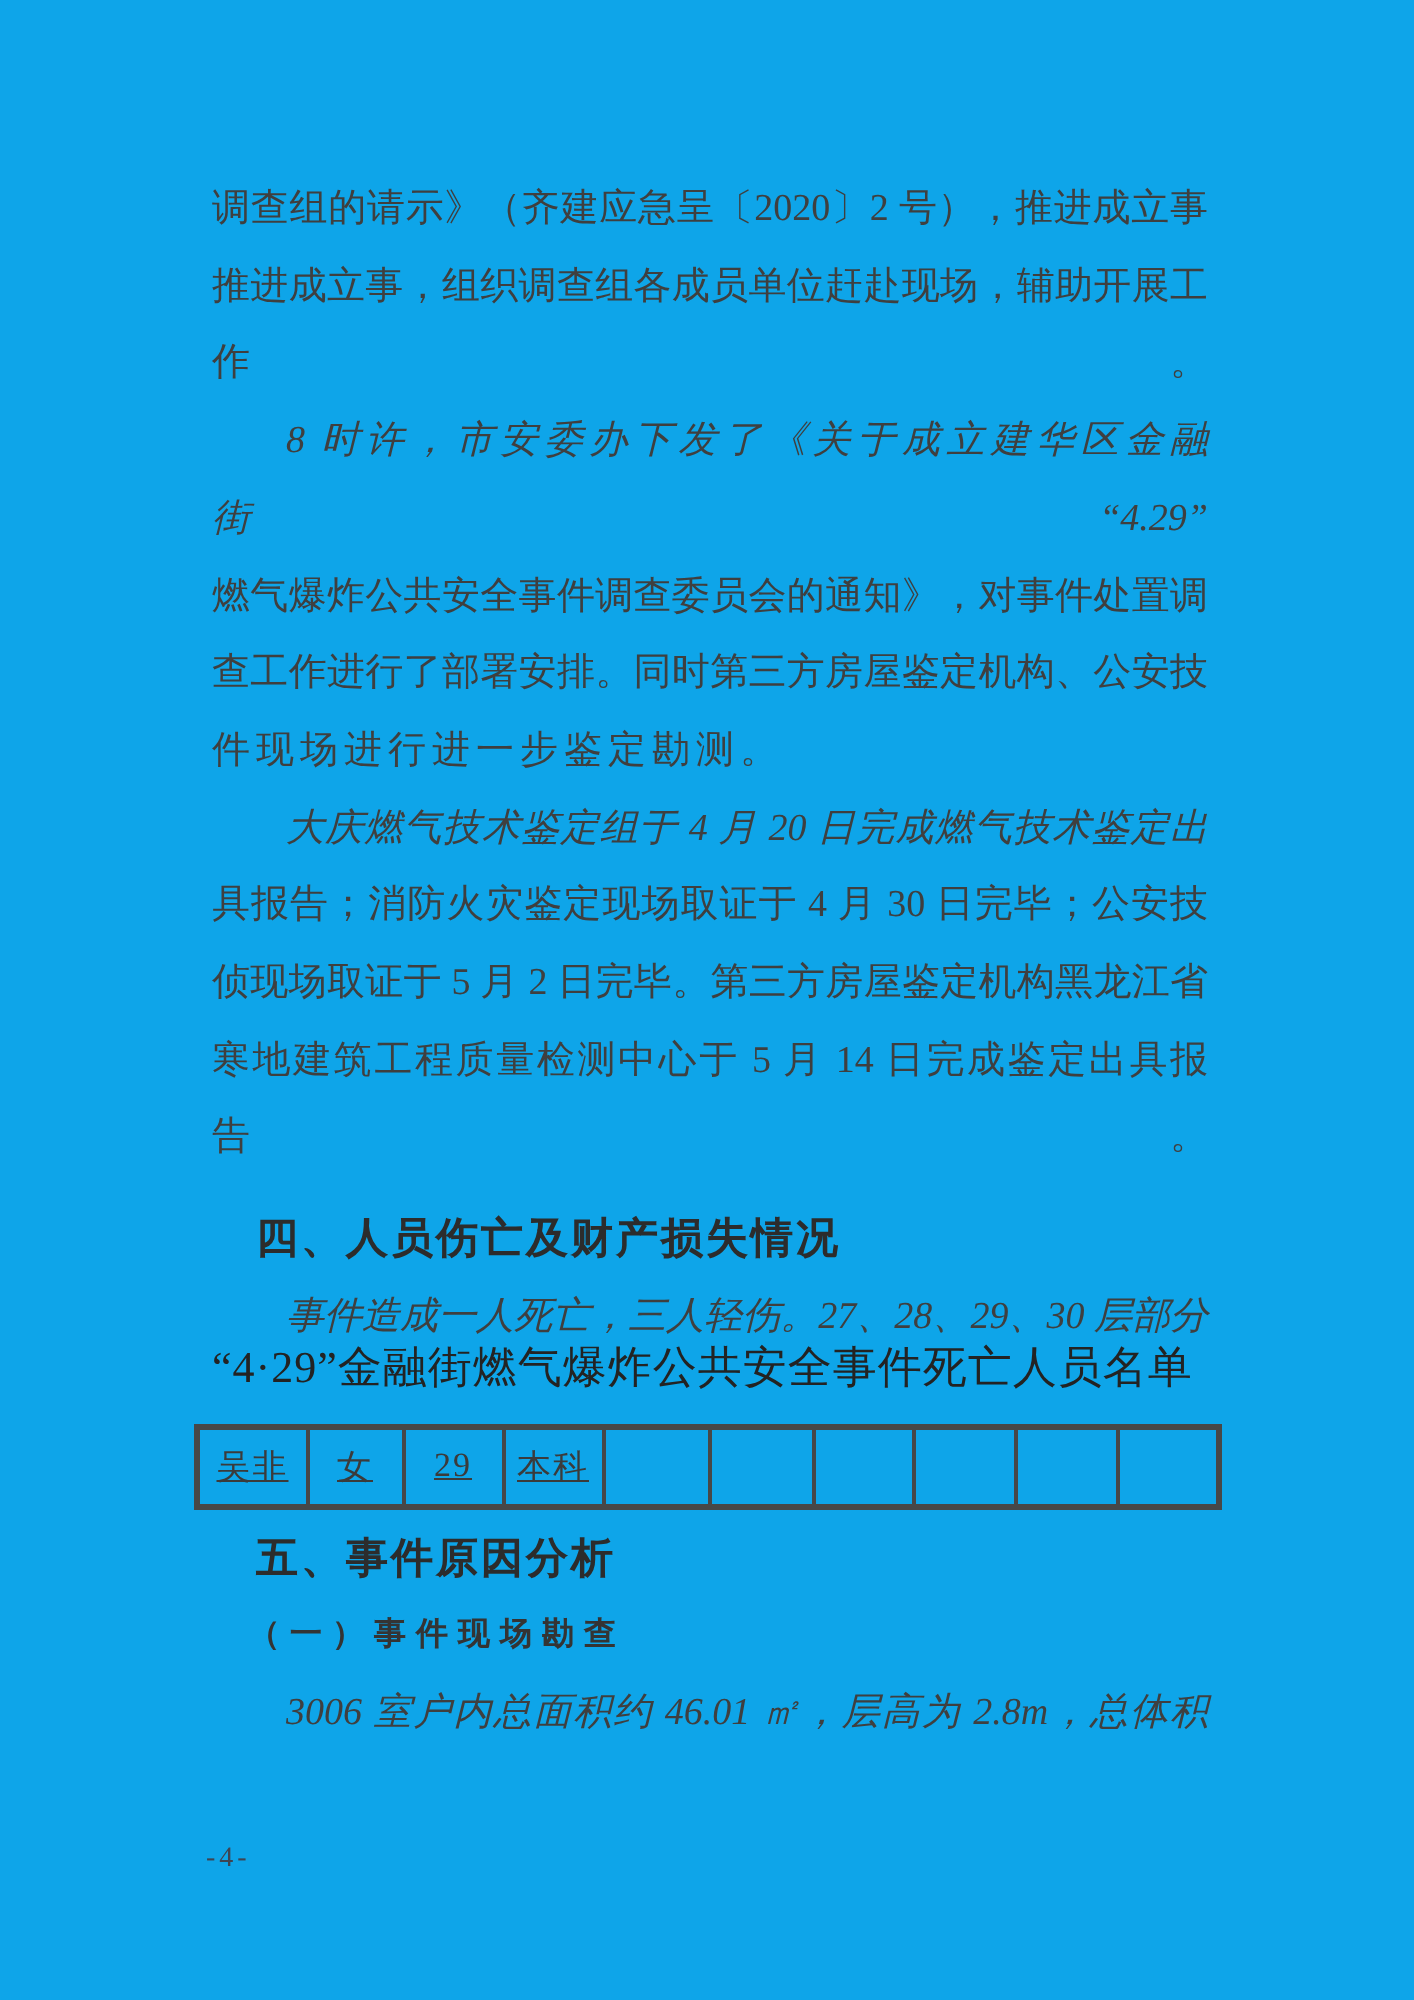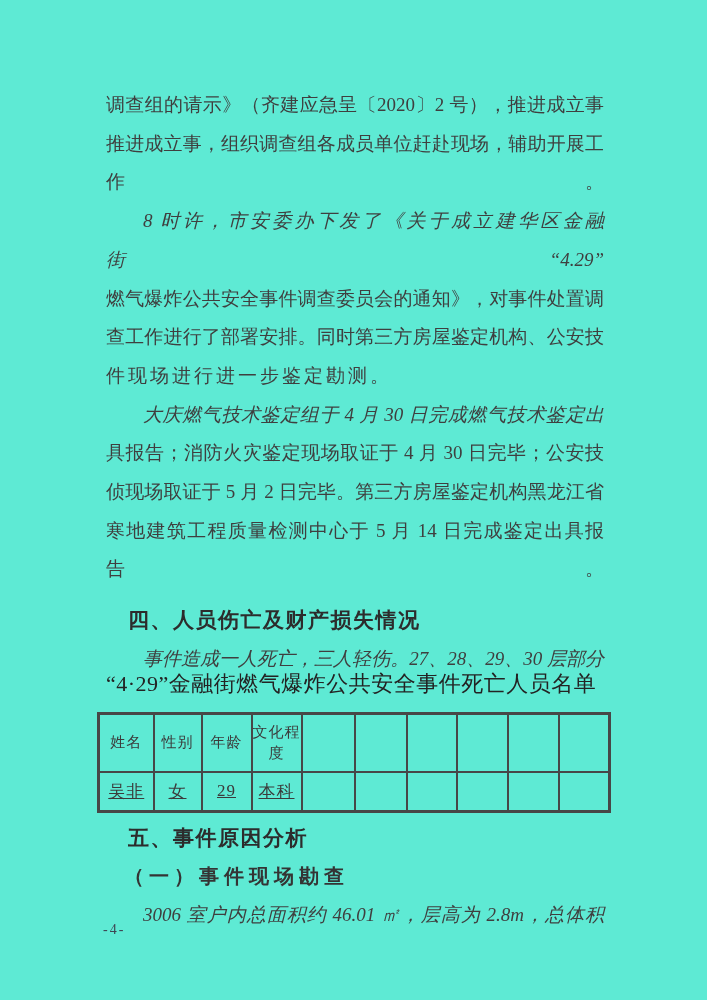--- a/index.html
+++ b/index.html
@@ -5,21 +5,21 @@
   html, body { margin: 0; padding: 0; }
   body {
     width: 707px;
     height: 1000px;
     background: #ffffff;
     position: relative;
     font-family: "Liberation Serif", "DejaVu Serif", serif;
     color: #3f3f3f;
     overflow: hidden;
   }
-  .page { position: absolute; inset: 0; background: #5eead4; }
+  .page { position: absolute; inset: 0; background: #0ea5e9; }
   .content { position: absolute; left: 106px; top: 86px; width: 498px; }
   p, h3, h4 { margin: 0; padding: 0; }
 
   .bline {
     font-size: 19px;
     line-height: 38.7px;
     color: #3f3f3f;
     text-align: justify;
     text-align-last: justify;
     text-justify: inter-character;
@@ -66,21 +66,21 @@
     text-align: center;
     vertical-align: middle;
     padding: 0;
     color: #3b3b3b;
     overflow: hidden;
   }
   .header-row td { height: 56px; font-size: 15px; line-height: 1.35; letter-spacing: 1px; }
   .data-row td { height: 37px; font-size: 17px; letter-spacing: 1px; text-decoration: underline; }
 
   .sub-heading {
-    font-size: 20px;
+    font-size: 16px;
     font-weight: 700;
     color: #343434;
     line-height: 38.7px;
     padding-left: 18px;
     letter-spacing: 5px;
   }
 
   .page-number {
     position: absolute;
     left: 103px;
@@ -97,21 +97,21 @@
   <div class="content">
 
     <p class="bline">调查组的请示》（齐建应急呈〔2020〕2 号），推进成立事</p>
     <p class="bline">推进成立事，组织调查组各成员单位赶赴现场，辅助开展工作。</p>
 
     <p class="bline ind">8 时许，市安委办下发了《关于成立建华区金融街“4.29”</p>
     <p class="bline">燃气爆炸公共安全事件调查委员会的通知》，对事件处置调</p>
     <p class="bline">查工作进行了部署安排。同时第三方房屋鉴定机构、公安技</p>
     <p class="bline last">件现场进行进一步鉴定勘测。</p>
 
-    <p class="bline ind">大庆燃气技术鉴定组于 4 月 30 日完成燃气技术鉴定出</p>
+    <p class="bline ind">大庆燃气技术鉴定组于 4 月 20 日完成燃气技术鉴定出</p>
     <p class="bline">具报告；消防火灾鉴定现场取证于 4 月 30 日完毕；公安技</p>
     <p class="bline">侦现场取证于 5 月 2 日完毕。第三方房屋鉴定机构黑龙江省</p>
     <p class="bline">寒地建筑工程质量检测中心于 5 月 14 日完成鉴定出具报告。</p>
 
     <h3 class="sec-heading">四、人员伤亡及财产损失情况</h3>
 
     <p class="bline ind">事件造成一人死亡，三人轻伤。27、28、29、30 层部分</p>
 
     <h4 class="table-title">“4·29”金融街燃气爆炸公共安全事件死亡人员名单</h4>
 
@@ -122,32 +122,20 @@
           <col style="width:50px">
           <col style="width:50px">
         <col style="width:53px">
           <col style="width:52px">
           <col style="width:50px">
           <col style="width:51px">
         <col style="width:51px">
           <col style="width:51px">
       </colgroup>
       <tbody>
-        <tr class="header-row">
-          <td>姓名</td>
-          <td>性别</td>
-          <td>年龄</td>
-          <td>文化程度</td>
-          <td></td>
-          <td></td>
-          <td></td>
-          <td></td>
-          <td></td>
-          <td></td>
-        </tr>
         <tr class="data-row">
           <td>吴非</td>
           <td>女</td>
           <td>29</td>
           <td>本科</td>
           <td></td>
           <td></td>
           <td></td>
           <td></td>
           <td></td>

